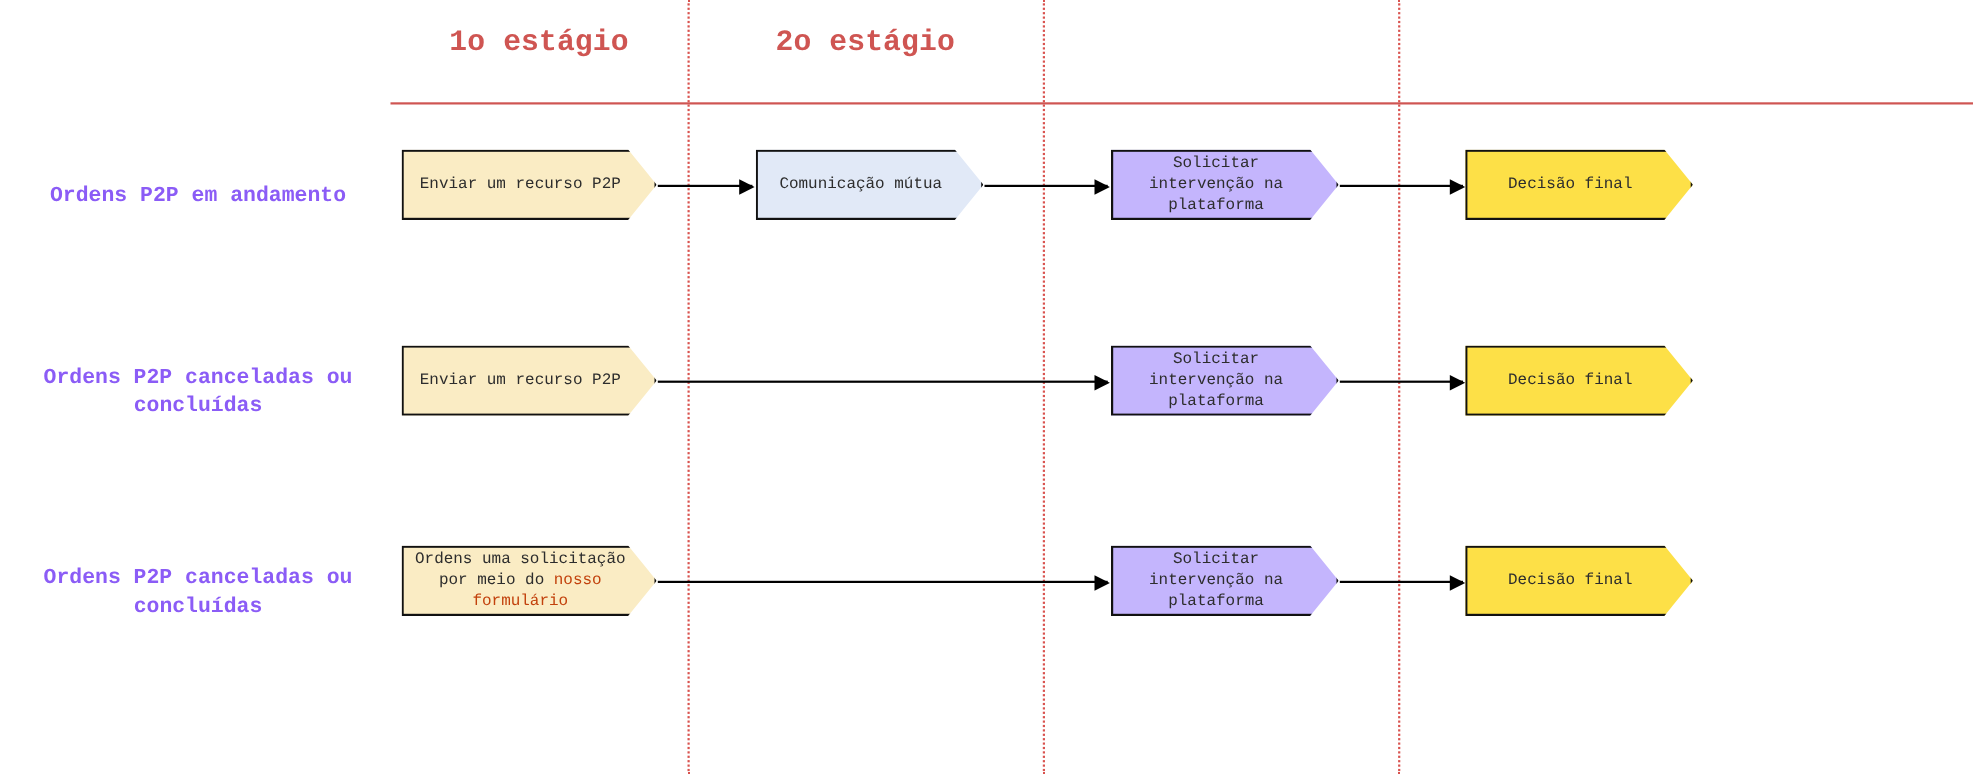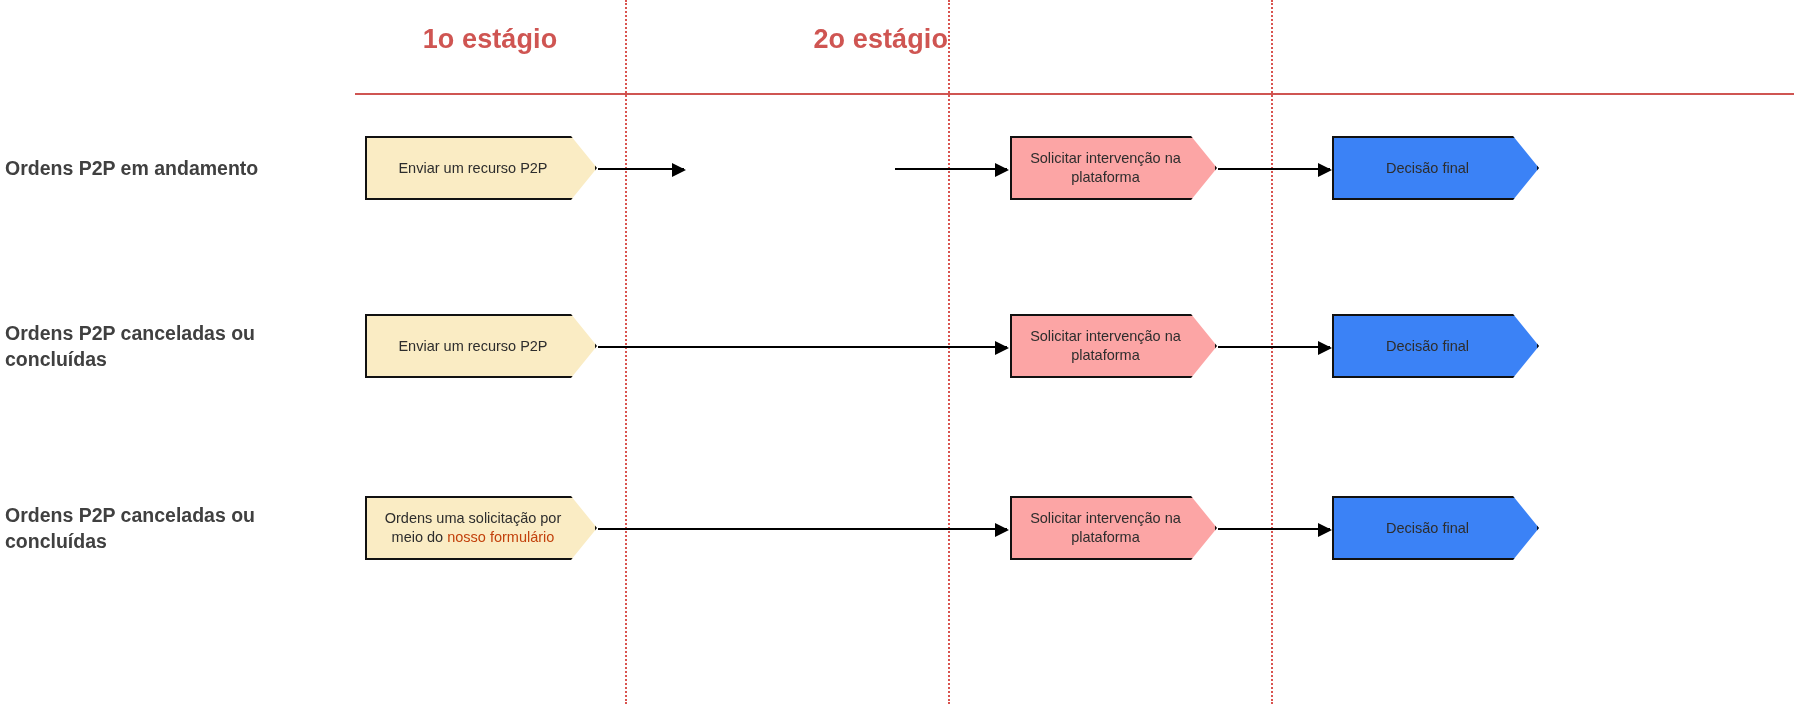--- a/index.html
+++ b/index.html
@@ -11,20 +11,21 @@
     font-family: "Liberation Sans", sans-serif;
     width: 1794px;
     height: 704px;
     overflow: hidden;
   }
   #canvas {
     position: relative;
     width: 1794px;
     height: 704px;
     background: #ffffff;
+    font-family: Liberation Mono, monospace;
   }
 
   
   .stage-divider {
     position: absolute;
     top: 0;
     width: 0;
     height: 704px;
     border-left: 2px dotted #d9534f;
   }
@@ -45,48 +46,49 @@
     left: 355px;
     top: 93px;
     width: 1439px;
     height: 0;
     border-top: 2px solid #cf5552;
   }
 
   
   .row-label {
     position: absolute;
-    text-align: left;
+    text-align: center;
     font-size: 19.5px;
     font-weight: bold;
-    color: #404040;
+    color: #8b5cf6;
     line-height: 26px;
     width: 350px;
     left: 5px;
+    margin-top: 10px;
   }
 
   
   .node {
     position: absolute;
     box-sizing: border-box;
     display: flex;
     align-items: center;
     justify-content: center;
     text-align: center;
     font-size: 14.5px;
     line-height: 19px;
     color: #2d2d2d;
     padding: 4px 26px 4px 10px;
     border: 2.6px solid #111111;
     clip-path: polygon(0 0, calc(100% - 26px) 0, 100% 50%, calc(100% - 26px) 100%, 0 100%);
   }
   .node.yellow { background: #faecc4; }
   .node.blue   { background: #e1e9f7; }
-  .node.pink   { background: #fca5a5; }
-  .node.green  { background: #3b82f6; }
+  .node.pink   { background: #c4b5fd; }
+  .node.green  { background: #fde047; }
   .node .link  { color: #c2410c; }
 
   
   .connector {
     position: absolute;
     height: 0;
     border-top: 2.4px solid #000000;
   }
   .connector::after {
     content: "";
@@ -103,30 +105,31 @@
 </head>
 <body>
 
 <div id="canvas">
 
   <div class="stage-divider" style="left:625px;"></div>
   <div class="stage-divider" style="left:948px;"></div>
   <div class="stage-divider" style="left:1271px;"></div>
 
   <div class="stage-header" style="left:355px; width:270px;">1o estágio</div>
-  <div class="stage-header" style="left:625px; width:323px;text-align:right;">2o estágio</div>
+  <div class="stage-header" style="left:625px; width:323px;">2o estágio</div>
   <div id="header-rule"></div>
 
   <div class="row-label" style="top:155px;">
     <div>Ordens P2P em andamento</div>
   </div>
 
   <div class="node yellow" style="left:365px; top:136px; width:232px; height:64px;">Enviar um recurso P2P</div>
   <div class="connector" style="left:598px; top:168px; width:86px;"></div>
 
+  <div class="node blue" style="left:687px; top:136px; width:207px; height:64px;">Comunicação mútua</div>
   <div class="connector" style="left:895px; top:168px; width:112px;"></div>
 
   <div class="node pink" style="left:1010px; top:136px; width:207px; height:64px;">Solicitar intervenção na plataforma</div>
   <div class="connector" style="left:1218px; top:168px; width:112px;"></div>
 
   <div class="node green" style="left:1332px; top:136px; width:207px; height:64px;">Decisão final</div>
 
   <div class="row-label" style="top:320px;">
     <div>Ordens P2P canceladas ou concluídas</div>
   </div>

